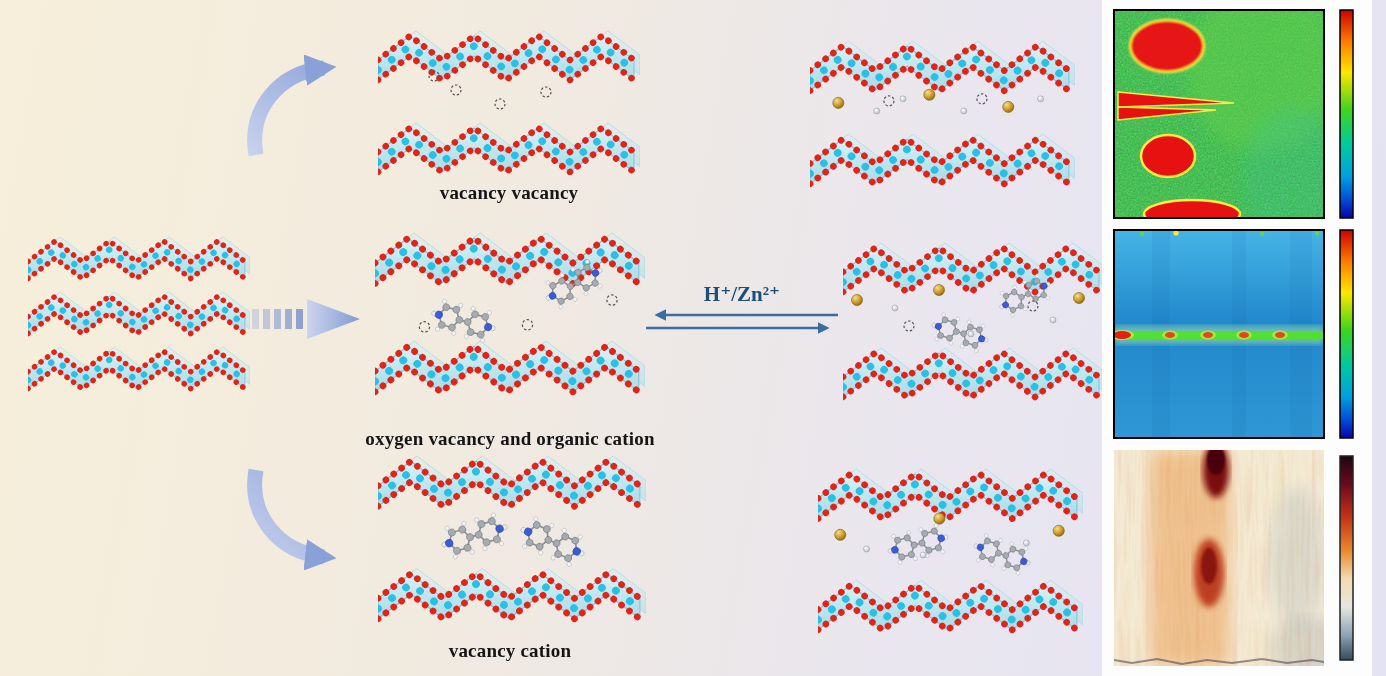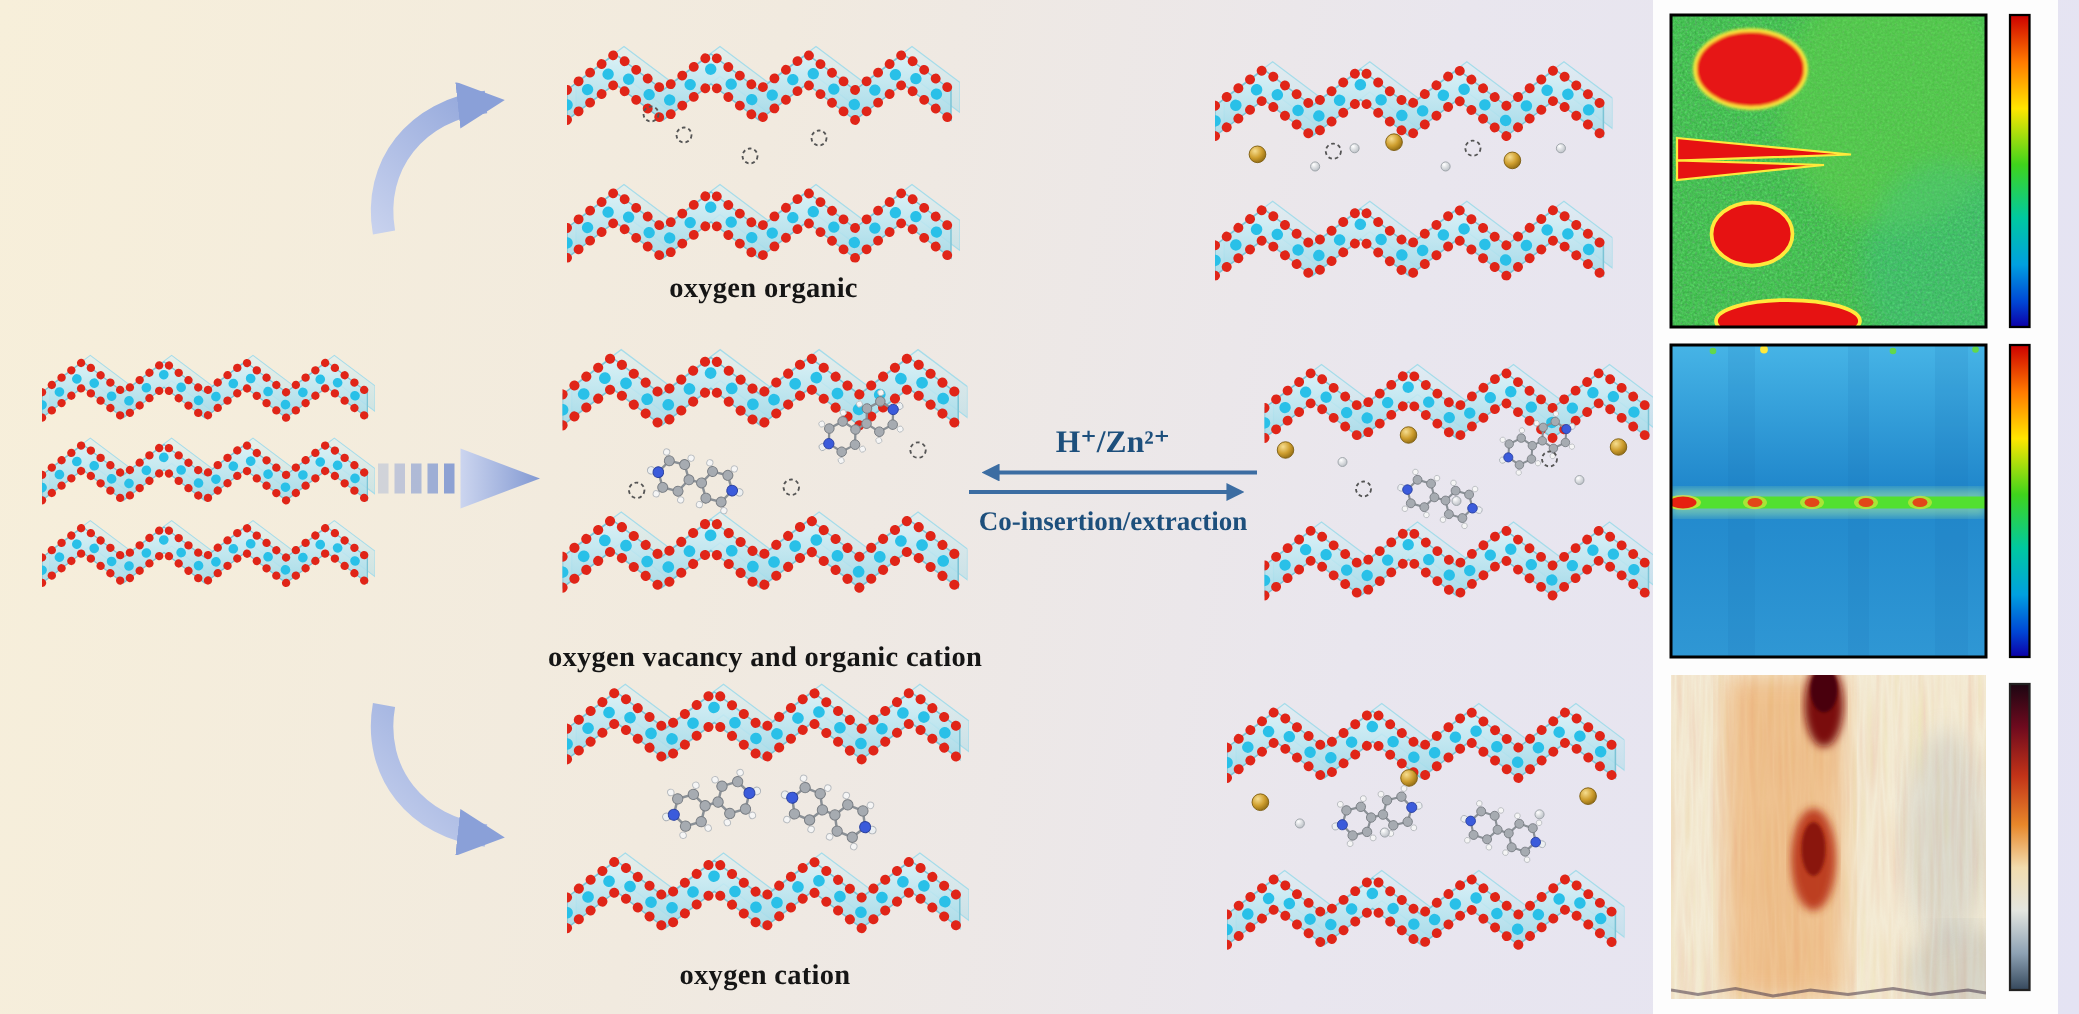--- a/index.html
+++ b/index.html
@@ -165,48 +165,47 @@
 </svg>
 
 <svg class="abs" style="left:378px;top:30px" width="262" height="145" viewBox="0 0 262 145">
   <use href="#zzlayer"></use>
   <use href="#zzlayer" y="92"></use>
   <use href="#vac" x="56" y="46"></use>
   <use href="#vac" x="78" y="60"></use>
   <use href="#vac" x="122" y="74"></use>
   <use href="#vac" x="168" y="62"></use>
 </svg>
-<div class="abs branch-label" style="left:378px;top:182px;width:262px">oxygen organic</div>
+<div class="abs branch-label" style="left:378px;top:182px;width:262px">vacancy vacancy</div>
 
 <svg class="abs" style="left:375px;top:232px" width="270" height="165" viewBox="0 0 262 160">
   <use href="#zzlayer"></use>
   <use href="#zzlayer" y="105"></use>
   <use href="#mol" transform="translate(62,58) rotate(14) scale(1.2)"></use>
   <use href="#mol" transform="translate(158,46) rotate(-28) scale(1.15)"></use>
   <use href="#vac" x="48" y="92"></use>
   <use href="#vac" x="148" y="90"></use>
   <use href="#vac" x="230" y="66"></use>
 </svg>
 <div class="abs branch-label" style="left:330px;top:428px;width:360px">oxygen vacancy and organic cation</div>
 
 <svg class="abs" style="left:378px;top:455px" width="268" height="169" viewBox="0 0 262 165">
   <use href="#zzlayer"></use>
   <use href="#zzlayer" y="110"></use>
   <use href="#mol" transform="translate(58,66) rotate(-16) scale(1.25)"></use>
   <use href="#mol" transform="translate(150,52) rotate(22) scale(1.25)"></use>
 </svg>
-<div class="abs branch-label" style="left:380px;top:640px;width:260px">oxygen cation</div>
+<div class="abs branch-label" style="left:380px;top:640px;width:260px">vacancy cation</div>
 
 <div class="abs rxn-col" style="left:642px;top:281px;width:200px">
   <div class="rxn-label rxn-top">H⁺/Zn²⁺</div>
   <svg width="200" height="28" viewBox="0 0 200 28">
     <path d="M196,7 L16,7" stroke="#3c6da2" stroke-width="2.6" marker-end="url(#ahSteel)"></path>
     <path d="M4,20 L184,20" stroke="#3c6da2" stroke-width="2.6" marker-end="url(#ahSteel)"></path>
   </svg>
-  <div class="rxn-label rxn-bottom">Co-insertion/extraction</div>
 </div>
 
 <svg class="abs" style="left:810px;top:40px" width="265" height="147" viewBox="0 0 262 145">
   <use href="#zzlayer"></use>
   <use href="#zzlayer" y="92"></use>
   <use href="#zn" x="28" y="62"></use>
   <use href="#zn" x="118" y="54"></use>
   <use href="#zn" x="196" y="66"></use>
   <use href="#hs" x="66" y="70"></use>
   <use href="#hs" x="92" y="58"></use>

